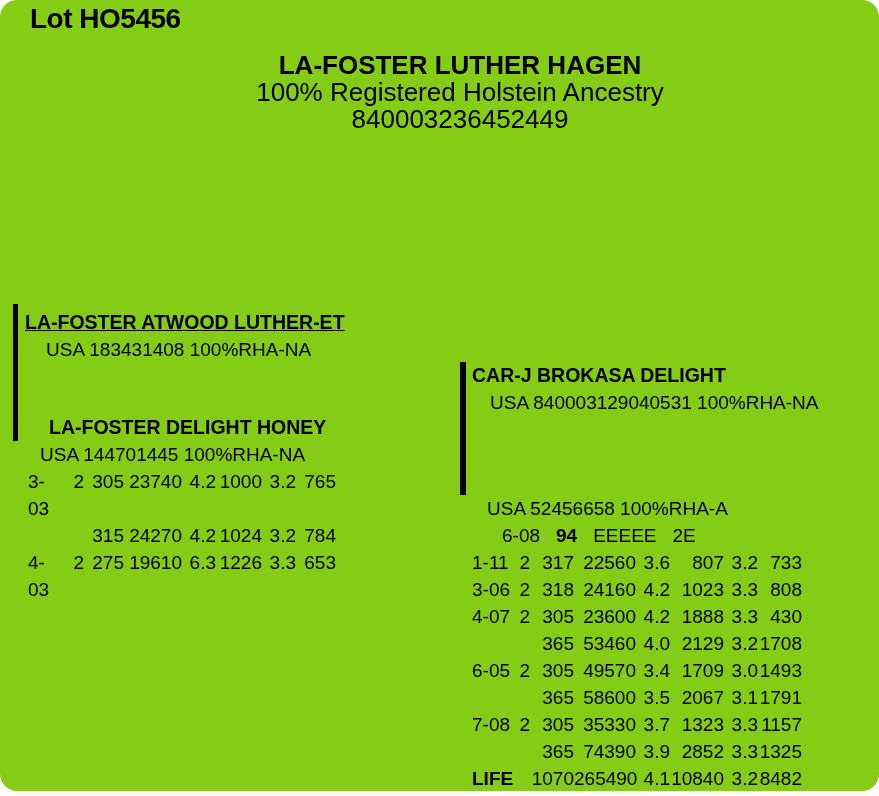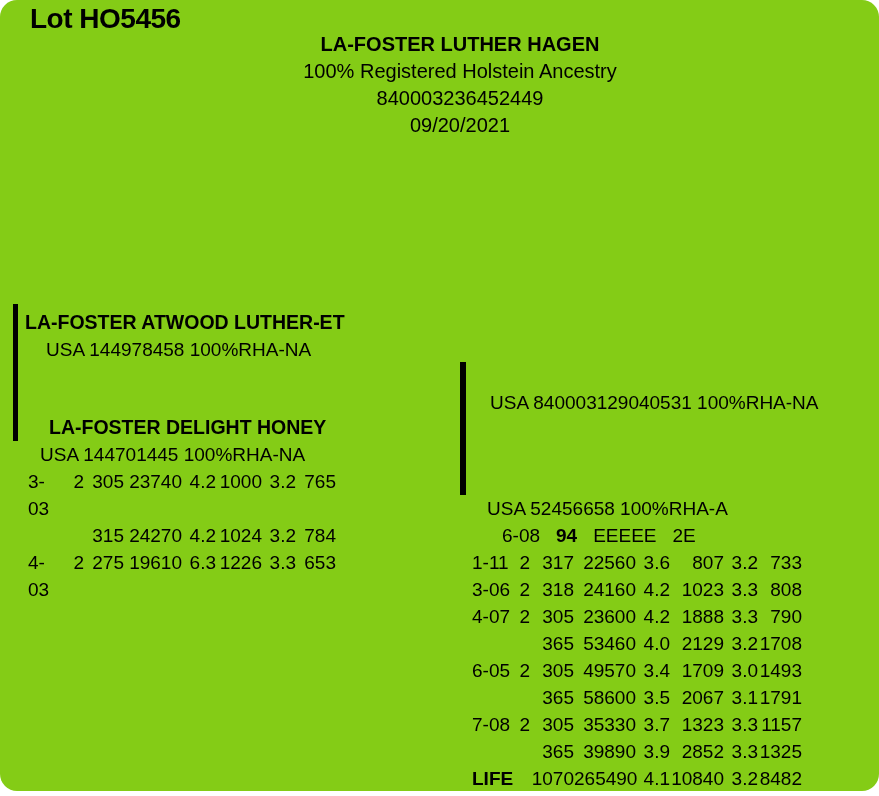--- a/index.html
+++ b/index.html
@@ -28,31 +28,31 @@
     font-weight: bold;
     line-height: 34px;
     letter-spacing: -0.5px;
   }
   .center-block {
     left: 40px;
     width: 840px;
     text-align: center;
     line-height: 27px;
   }
-  .header-block { top: 31px; font-size: 20px; }
+  .header-block { top: 52px; font-size: 26px; }
   .notes-block { top: 173px; font-weight: bold; font-size: 19.5px; }
   .vbar {
     background: #000000;
     width: 5px;
   }
   .vbar-left { left: 13px; top: 304px; height: 137px; }
   .vbar-right { left: 460px; top: 362px; height: 133px; width: 6px; }
   .line { line-height: 27px; white-space: nowrap; }
   .name-line { font-weight: bold; font-size: 19.5px; }
-  .sire-name   { left: 25px;  top: 309px; }
+  .sire-name   { left: 25px;  top: 309px; text-decoration: underline; }
   .sire-reg    { left: 46px;  top: 336px; }
   .dam-name    { left: 25px;  top: 414px; margin-left: 24px; }
   .dam-reg     { left: 40px;  top: 441px; }
   .dam-table   { left: 28px;  top: 468px; }
   .dsire-name  { left: 472px; top: 362px; }
   .dsire-reg   { left: 490px; top: 389px; }
   .ddam-name   { left: 472px; top: 468px; }
   .ddam-reg    { left: 487px; top: 495px; }
   .class-line  { left: 502px; top: 522px; display: flex; column-gap: 16px; line-height: 27px; text-align: center; }
   .ddam-table  { left: 472px; top: 549px; }
@@ -69,28 +69,27 @@
 <body>
 
 <div class="page">
 
   <div class="abs lot-title">Lot HO5456</div>
 
   <div class="abs center-block header-block">
     <div class="b">LA-FOSTER LUTHER HAGEN</div>
     <div>100% Registered Holstein Ancestry</div>
     <div>840003236452449</div>
-    <div>09/20/2021</div>
   </div>
 
 
   <div class="abs vbar vbar-left"></div>
 
   <div class="abs line name-line sire-name">LA-FOSTER ATWOOD LUTHER-ET</div>
-  <div class="abs line pre sire-reg">USA 144978458  100%RHA-NA</div>
+  <div class="abs line pre sire-reg">USA 183431408  100%RHA-NA</div>
 
   <div class="abs line name-line dam-name">LA-FOSTER DELIGHT HONEY</div>
   <div class="abs line pre dam-reg">USA  144701445  100%RHA-NA</div>
   <div class="abs dam-table tbl-left">
       <div class="trow">
         <span class="tcell">3-03</span>
         <span class="tcell">2</span>
         <span class="tcell">305</span>
         <span class="tcell">23740</span>
         <span class="tcell">4.2</span>
@@ -115,20 +114,21 @@
         <span class="tcell">19610</span>
         <span class="tcell">6.3</span>
         <span class="tcell">1226</span>
         <span class="tcell">3.3</span>
         <span class="tcell">653</span>
       </div>
     </div>
 
   <div class="abs vbar vbar-right"></div>
 
+  <div class="abs line name-line dsire-name">CAR-J BROKASA DELIGHT</div>
   <div class="abs line pre dsire-reg">USA  840003129040531  100%RHA-NA</div>
 
   <div class="abs line pre ddam-reg">USA  52456658  100%RHA-A</div>
 
   <div class="abs class-line">
     <span>6-08</span>
     <span class="b">94</span>
     <span>EEEEE</span>
     <span>2E</span>
   </div>
@@ -155,21 +155,21 @@
         <span class="tcell">808</span>
       </div>
       <div class="trow">
         <span class="tcell">4-07</span>
         <span class="tcell">2</span>
         <span class="tcell">305</span>
         <span class="tcell">23600</span>
         <span class="tcell">4.2</span>
         <span class="tcell">1888</span>
         <span class="tcell">3.3</span>
-        <span class="tcell">790</span>
+        <span class="tcell">430</span>
       </div>
       <div class="trow">
         <span class="tcell"></span>
         <span class="tcell"></span>
         <span class="tcell">365</span>
         <span class="tcell">53460</span>
         <span class="tcell">4.0</span>
         <span class="tcell">2129</span>
         <span class="tcell">3.2</span>
         <span class="tcell">1708</span>
@@ -201,21 +201,21 @@
         <span class="tcell">35330</span>
         <span class="tcell">3.7</span>
         <span class="tcell">1323</span>
         <span class="tcell">3.3</span>
         <span class="tcell">1157</span>
       </div>
       <div class="trow">
         <span class="tcell"></span>
         <span class="tcell"></span>
         <span class="tcell">365</span>
-        <span class="tcell">39890</span>
+        <span class="tcell">74390</span>
         <span class="tcell">3.9</span>
         <span class="tcell">2852</span>
         <span class="tcell">3.3</span>
         <span class="tcell">1325</span>
       </div>
       <div class="trow">
         <span class="tcell b">LIFE</span>
         <span class="tcell"></span>
         <span class="tcell">1070</span>
         <span class="tcell">265490</span>

